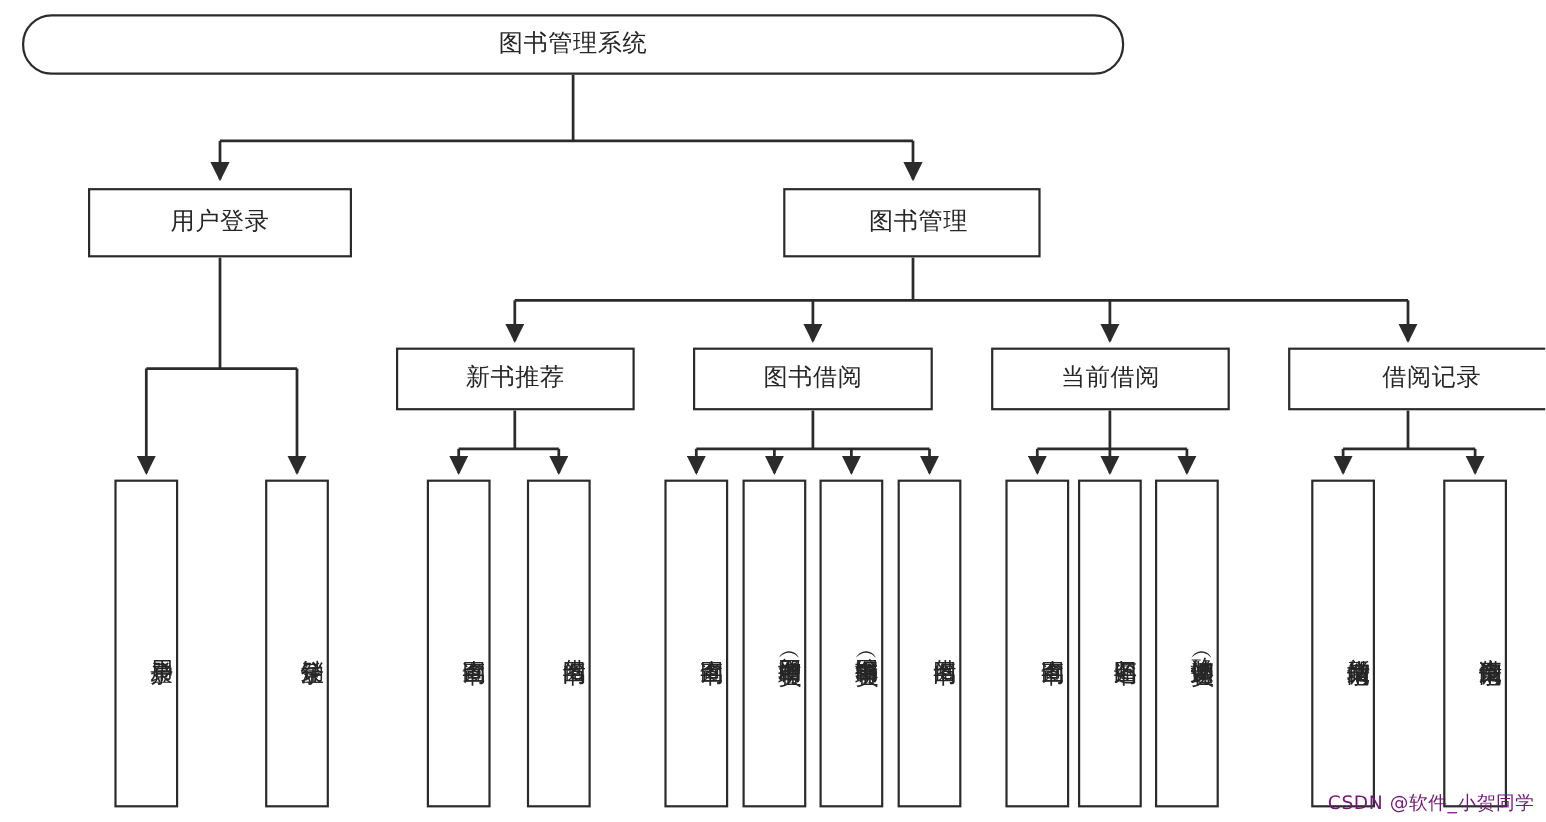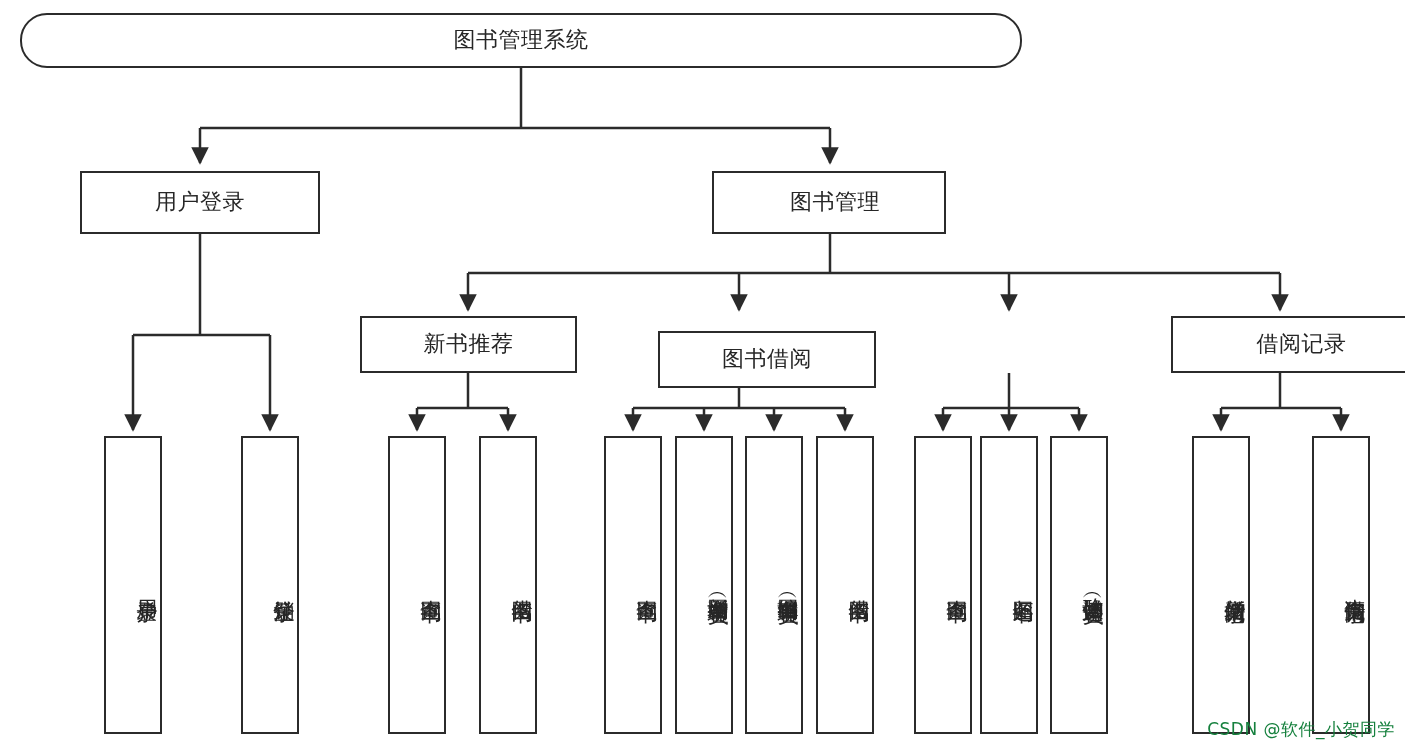--- a/index.html
+++ b/index.html
@@ -53,21 +53,21 @@
     letter-spacing: 1px;
   }
   .node-v span {
     display: block;
   }
   #watermark {
     position: absolute;
     right: 10px;
     bottom: 6px;
     font-size: 17px;
-    color: #15803d;
+    color: #701a75;
     white-space: nowrap;
     letter-spacing: 0.5px;
     margin-top: 16px;
   }
 </style>
 </head>
 <body>
 
 <div id="diagram-root">
 
@@ -128,22 +128,25 @@
   <div class="node node-h" style="left:80px; top:171px; width:240px; height:63px;">
     <span>用户登录</span>
   </div>
   <div class="node node-h" style="left:712px; top:171px; width:234px; height:63px;padding-left:12px;">
     <span>图书管理</span>
   </div>
 
   <div class="node node-h" style="left:360px; top:316px; width:217px; height:57px;">
     <span>新书推荐</span>
   </div>
-  <div class="node node-h" style="left:630px; top:331px; width:218px; height:57px;margin-left:28px;">
+  <div class="node node-h" style="left:630px; top:316px; width:218px; height:57px;">
     <span>图书借阅</span>
+  </div>
+  <div class="node node-h" style="left:901px; top:316px; width:217px; height:57px;">
+    <span>当前借阅</span>
   </div>
   <div class="node node-h" style="left:1171px; top:316px; width:261px; height:57px;">
     <span>借阅记录</span>
   </div>
 
   <div class="node node-v" style="left:104px; top:436px; width:58px; height:298px;">
     <span>用户登录</span>
   </div>
   <div class="node node-v" style="left:241px; top:436px; width:58px; height:298px;">
     <span>注销登录</span>

